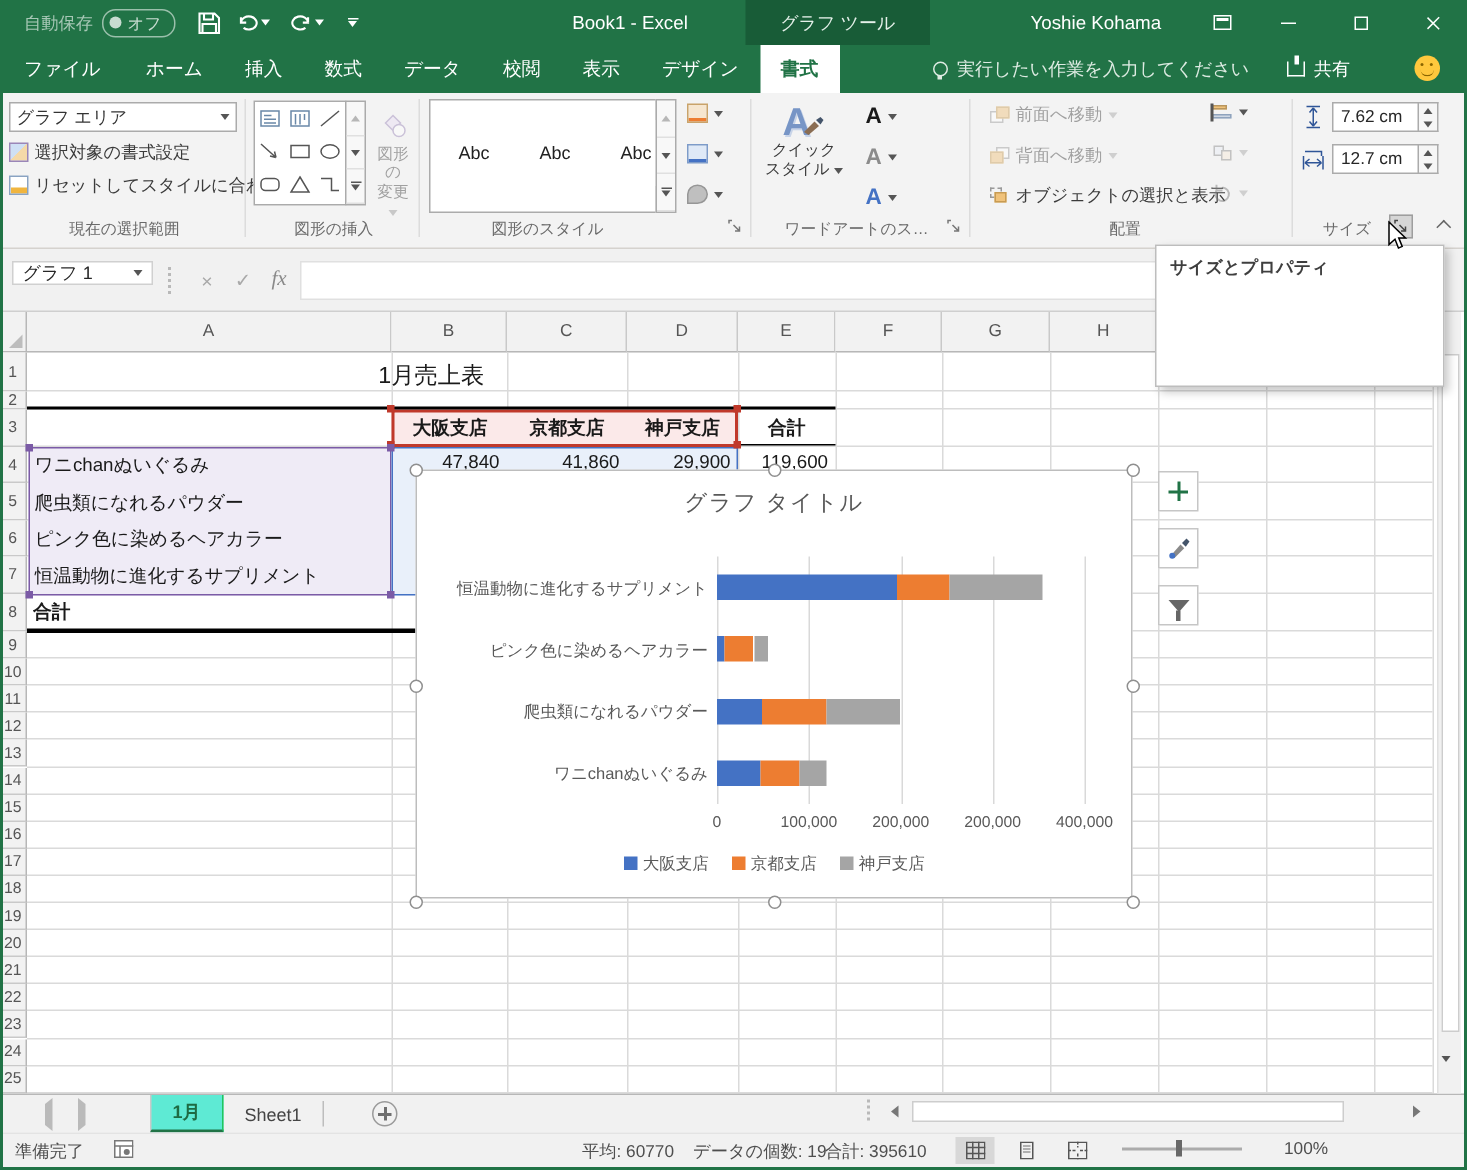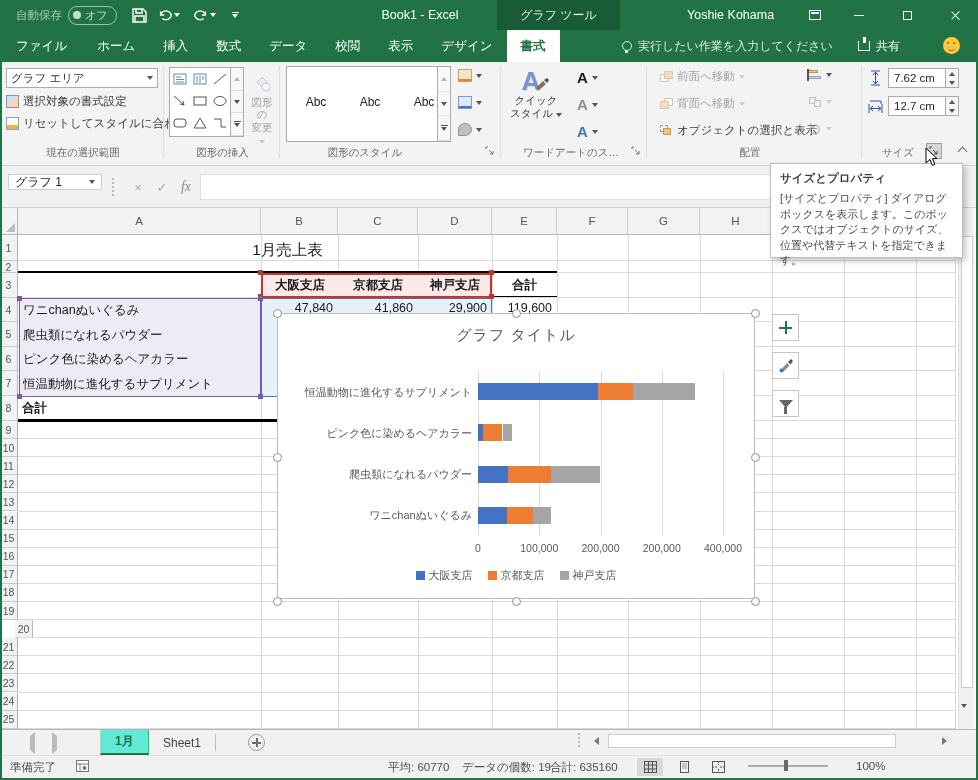--- a/index.html
+++ b/index.html
@@ -533,21 +533,21 @@
     <div class="rowhdr" style="top: 321.6px; height: 18.1px;">15</div>
     <div class="hline" style="left: 18px; top: 338.7px; width: 937px;"></div>
     <div class="rowhdr" style="top: 339.7px; height: 18.1px;">16</div>
     <div class="hline" style="left: 18px; top: 356.8px; width: 937px;"></div>
     <div class="rowhdr" style="top: 357.8px; height: 18.1px;">17</div>
     <div class="hline" style="left: 18px; top: 374.9px; width: 937px;"></div>
     <div class="rowhdr" style="top: 375.9px; height: 18.1px;">18</div>
     <div class="hline" style="left: 18px; top: 393px; width: 937px;"></div>
     <div class="rowhdr" style="top: 394px; height: 18.1px;">19</div>
     <div class="hline" style="left: 18px; top: 411.1px; width: 937px;"></div>
-    <div class="rowhdr" style="top: 412.1px; height: 18.1px; margin-left: 15px;">20</div>
+    <div class="rowhdr" style="top: 412.1px; height: 18.1px;">20</div>
     <div class="hline" style="left: 18px; top: 429.2px; width: 937px;"></div>
     <div class="rowhdr" style="top: 430.2px; height: 18.1px;">21</div>
     <div class="hline" style="left: 18px; top: 447.3px; width: 937px;"></div>
     <div class="rowhdr" style="top: 448.3px; height: 18.1px;">22</div>
     <div class="hline" style="left: 18px; top: 465.4px; width: 937px;"></div>
     <div class="rowhdr" style="top: 466.4px; height: 18.1px;">23</div>
     <div class="hline" style="left: 18px; top: 483.5px; width: 937px;"></div>
     <div class="rowhdr" style="top: 484.5px; height: 18.1px;">24</div>
     <div class="hline" style="left: 18px; top: 501.6px; width: 937px;"></div>
     <div class="rowhdr" style="top: 502.6px; height: 18.1px;">25</div>
@@ -663,21 +663,20 @@
       <path d="M10 4 l2.5 2.5 L15 3 L13 1 Z" fill="#44546a"></path>
       <circle cx="3.5" cy="12.5" r="2" fill="#4472C4"></circle>
     </svg>
 </div>
 <div class="side-btn" style="top:390px;">
     <span class="funnel-ic"></span>
   </div>
 
 <div id="tooltip">
   <h4>サイズとプロパティ</h4>
-  <p>[サイズとプロパティ] ダイアログ ボックスを表示します。このボックスではオブジェクトのサイズ、位置や代替テキストを指定できます。</p>
 </div>
 
 <div id="vscroll">
   <div id="vthumb"></div>
   <div id="vdown"><span class="tri-dn"></span></div>
 </div>
 <div id="hscroll">
   <span class="tri-l" style="position:absolute; left:4px; top:4px;"></span>
   <div id="hthumb"></div>
   <span class="tri-r" style="position:absolute; left:352px; top:4px;"></span>
@@ -697,21 +696,21 @@
   <span class="stat" style="left:10px;">準備完了</span>
   <span class="stat" style="left:76px; top:4px;">
     <svg width="13" height="12">
         <rect x="0.5" y="0.5" width="12" height="11" fill="#fff" stroke="#777"></rect>
         <path d="M0 4 h13 M4 4 v8" stroke="#777"></path>
         <circle cx="8.5" cy="8" r="2" fill="#777"></circle>
       </svg>
   </span>
   <span class="stat" style="left:388px;">平均: 60770</span>
   <span class="stat" style="left:462px;">データの個数: 19</span>
-  <span class="stat" style="left:550px;">合計: 635160</span>
+  <span class="stat" style="left:550px;">合計: 395610</span>
   <span class="viewic pressed" style="left:637px;">
     <svg width="13" height="12">
         <rect x="0.5" y="0.5" width="12" height="11" fill="none" stroke="#555"></rect>
         <path d="M0 4 h13 M0 8 h13 M4.5 0 v12 M8.5 0 v12" stroke="#555"></path>
       </svg>
   </span>
   <span class="viewic" style="left:671px;">
     <svg width="13" height="12">
         <rect x="2.5" y="0.5" width="8" height="11" fill="none" stroke="#555"></rect>
         <path d="M4 3 h5 M4 5 h5 M4 7 h5" stroke="#999"></path>

